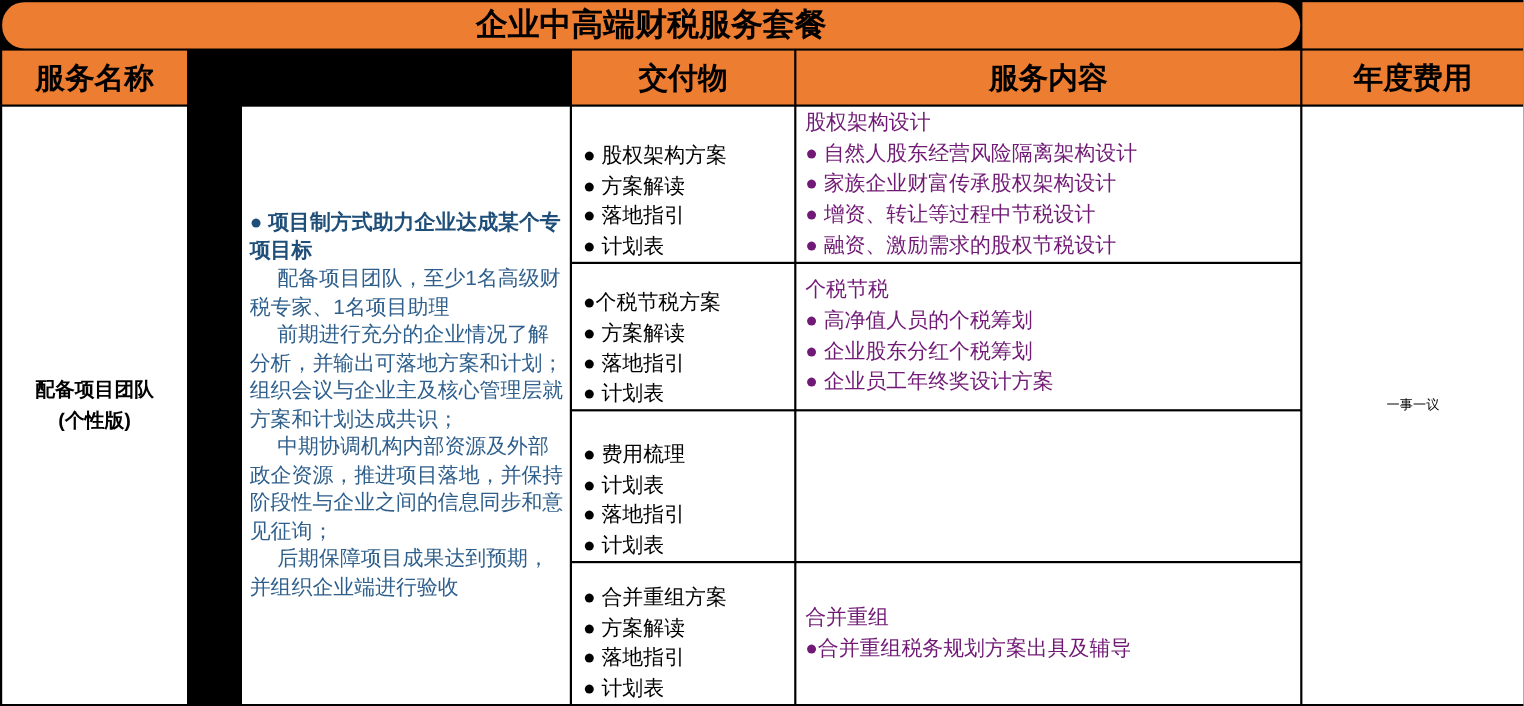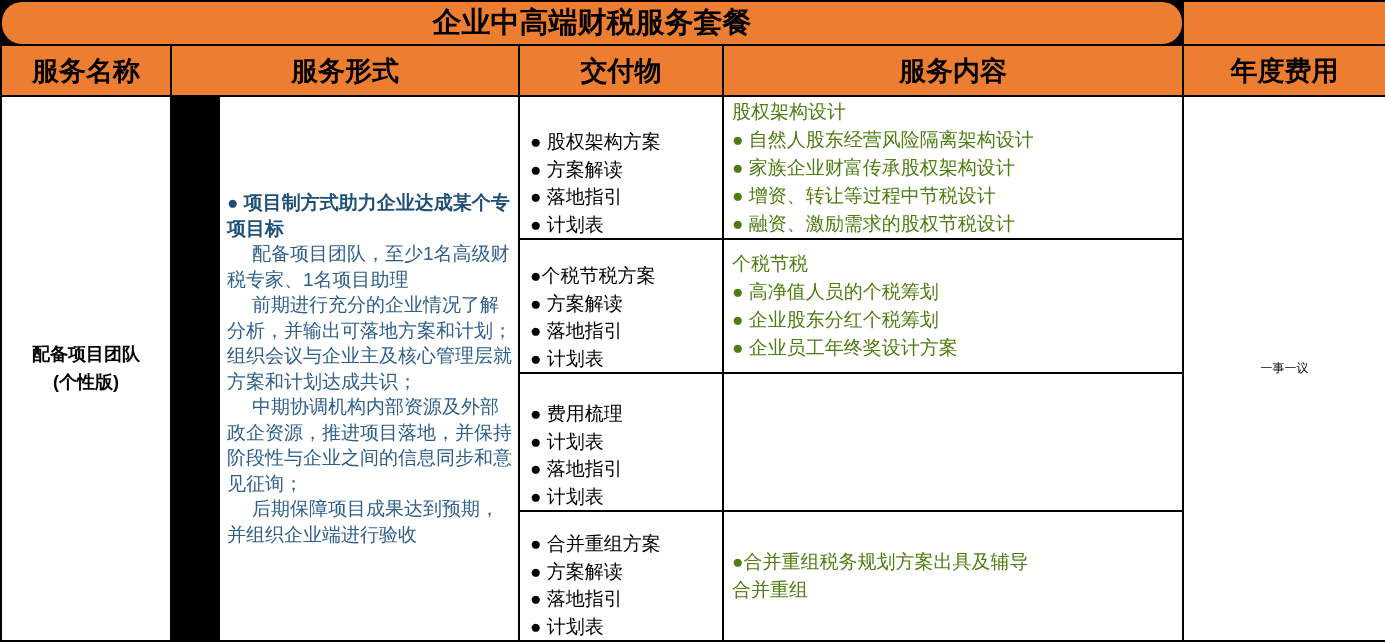--- a/index.html
+++ b/index.html
@@ -57,41 +57,40 @@
   .deliv-cell {
     grid-column: 3 / 4;
     display:flex; flex-direction:column; justify-content:flex-end;
     padding-left: 10px; padding-right: 4px;
     font-size: 19px; line-height: 27.5px; color:#000;
   }
   .content-cell {
     grid-column: 4 / 5;
     display:flex; flex-direction:column; justify-content:center;
     padding-left: 8px; padding-right: 0;
-    font-size: 19px; line-height: 28px; color:#4d7c0f;
+    font-size: 19px; line-height: 28px; color:#701a75;
   }
   .r1 { grid-row: 3 / 4; } .r2 { grid-row: 4 / 5; }
   .r3 { grid-row: 5 / 6; } .r4 { grid-row: 6 / 7; }
 
   .fee-cell {
     grid-column: 5 / 6; grid-row: 3 / 7;
     display:flex; align-items:center; justify-content:center;
     font-size: 12px; color:#000000;
   }
 </style>
 </head>
 <body>
 
 <div class="table-wrap">
 
   <div class="cell orange title-cell" style="background: rgb(237, 125, 49);">企业中高端财税服务套餐</div>
   <div class="cell orange corner-cell" style="background: rgb(237, 125, 49);"></div>
 
   <div class="cell orange head-cell hc1" style="background: rgb(237, 125, 49);">服务名称</div>
-  <div class="cell orange head-cell hc2" style="background: rgb(237, 125, 49);">服务形式</div>
   <div class="cell orange head-cell hc3" style="background: rgb(237, 125, 49);">交付物</div>
   <div class="cell orange head-cell hc4" style="background: rgb(237, 125, 49);">服务内容</div>
   <div class="cell orange head-cell hc5" style="background: rgb(237, 125, 49);">年度费用</div>
 
   <div class="cell name-cell">
     <div>配备项目团队</div>
     <div>(个性版)</div>
   </div>
 
   <div class="cell form-cell">
@@ -140,21 +139,21 @@
     <div>个税节税</div>
     <div>
         <div>● 高净值人员的个税筹划</div>
         <div>● 企业股东分红个税筹划</div>
         <div>● 企业员工年终奖设计方案</div>
       </div>
   </div>
   <div class="cell content-cell r3">
   </div>
   <div class="cell content-cell r4">
+    <div>合并重组</div>
     <div>
         <div>●合并重组税务规划方案出具及辅导</div>
       </div>
-    <div>合并重组</div>
   </div>
 
   <div class="cell fee-cell">一事一议</div>
 
 </div>
 
 </body></html>

